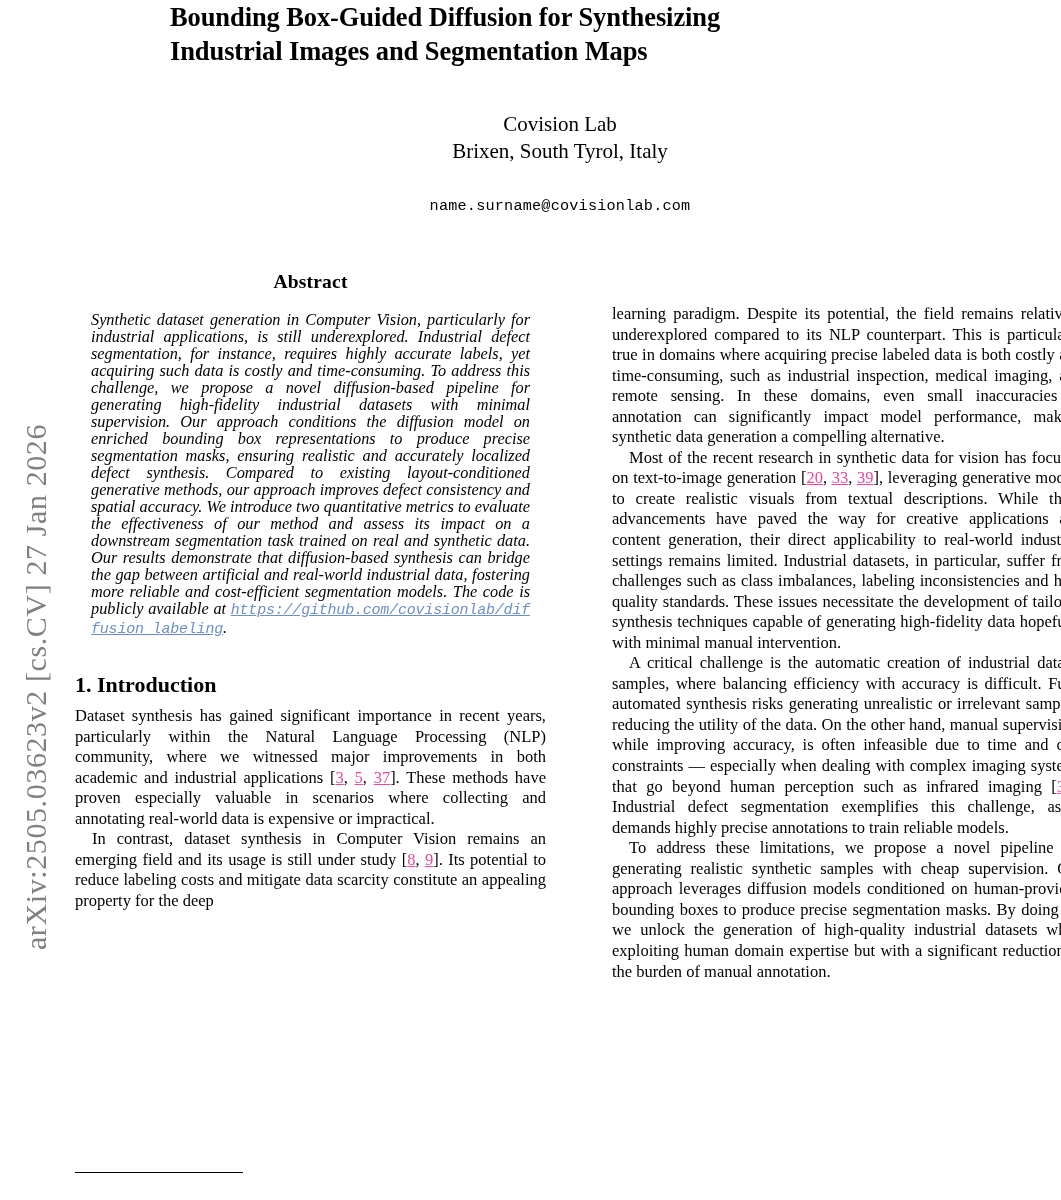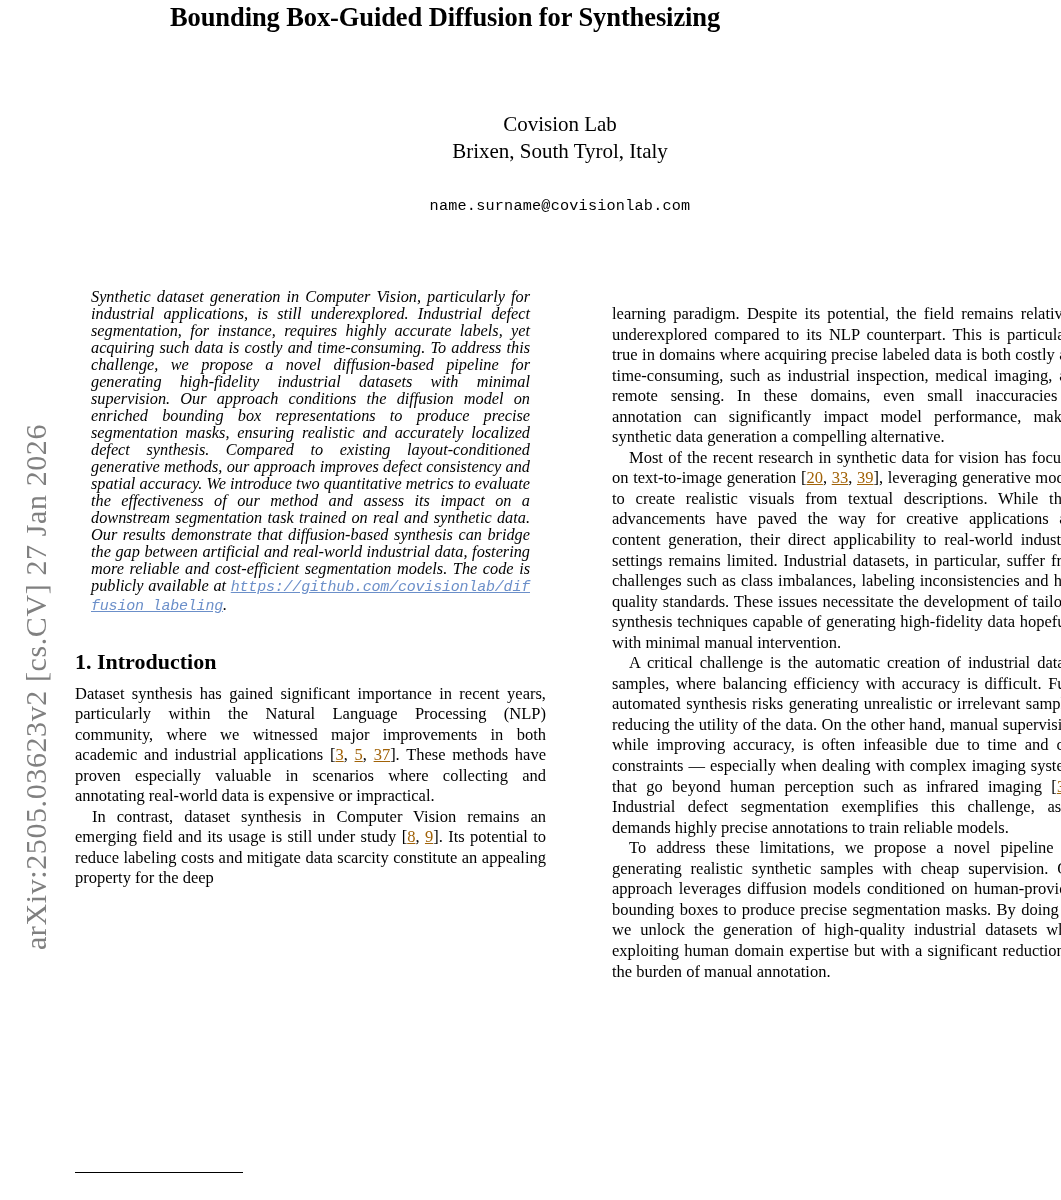--- a/index.html
+++ b/index.html
@@ -117,21 +117,21 @@
   }
   p.body.first { text-indent: 0; }
   .url {
     font-family: "Liberation Mono", "DejaVu Sans Mono", monospace;
     font-style: italic;
     font-size: 15px;
     color: #6b8fc9;
     letter-spacing: -0.2px;
     word-break: break-all;
   }
-  .cite { color: #a16207; }
+  .cite { color: #ec4899; }
 
   
   .footnote-rule {
     position: absolute;
     left: 75px;
     top: 1172px;
     width: 168px;
     height: 0;
     border-top: 1.4px solid #000000;
   }
@@ -147,29 +147,31 @@
 </style>
 </head>
 <body>
 
 <div class="page">
 
   <div class="arxiv-stamp">arXiv:2505.03623v2  [cs.CV]  27 Jan 2026</div>
 
   <div class="title">
     <span class="ln">Bounding Box-Guided Diffusion for Synthesizing</span>
+    <span class="ln">Industrial Images and Segmentation Maps</span>
   </div>
 
   <div class="authors">
     <span class="ln">Covision Lab</span>
     <span class="ln">Brixen, South Tyrol, Italy</span>
   </div>
   <div class="email">name.surname@covisionlab.com</div>
 
   <div class="col col-left">
+    <div class="abstract-head">Abstract</div>
     <p class="abstract-body"><span>Synthetic dataset generation in Computer Vision, particularly for industrial applications, is still underexplored. Industrial defect segmentation, for instance, requires highly accurate labels, yet acquiring such data is costly and time-consuming. To address this challenge, we propose a novel diffusion-based pipeline for generating high-fidelity industrial datasets with minimal supervision. Our approach conditions the diffusion model on enriched bounding box representations to produce precise segmentation masks, ensuring realistic and accurately localized defect synthesis. Compared to existing layout-conditioned generative methods, our approach improves defect consistency and spatial accuracy. We introduce two quantitative metrics to evaluate the effectiveness of our method and assess its impact on a downstream segmentation task trained on real and synthetic data. Our results demonstrate that diffusion-based synthesis can bridge the gap between artificial and real-world industrial data, fostering more reliable and cost-efficient segmentation models. The code is publicly available at </span><a class="url" href="#">https://github.com/covisionlab/diffusion_labeling</a><span>.</span></p>
 
     <div class="section-head">1. Introduction</div>
 
     <p class="body first"><span>Dataset synthesis has gained significant importance in recent years, particularly within the Natural Language Processing (NLP) community, where we witnessed major improvements in both academic and industrial applications [</span><a class="cite" href="#">3</a><span>, </span><a class="cite" href="#">5</a><span>, </span><a class="cite" href="#">37</a><span>]. These methods have proven especially valuable in scenarios where collecting and annotating real-world data is expensive or impractical.</span></p>
 
     <p class="body"><span>In contrast, dataset synthesis in Computer Vision remains an emerging field and its usage is still under study [</span><a class="cite" href="#">8</a><span>, </span><a class="cite" href="#">9</a><span>]. Its potential to reduce labeling costs and mitigate data scarcity constitute an appealing property for the deep</span></p>
   </div>
 
   <div class="col col-right">

